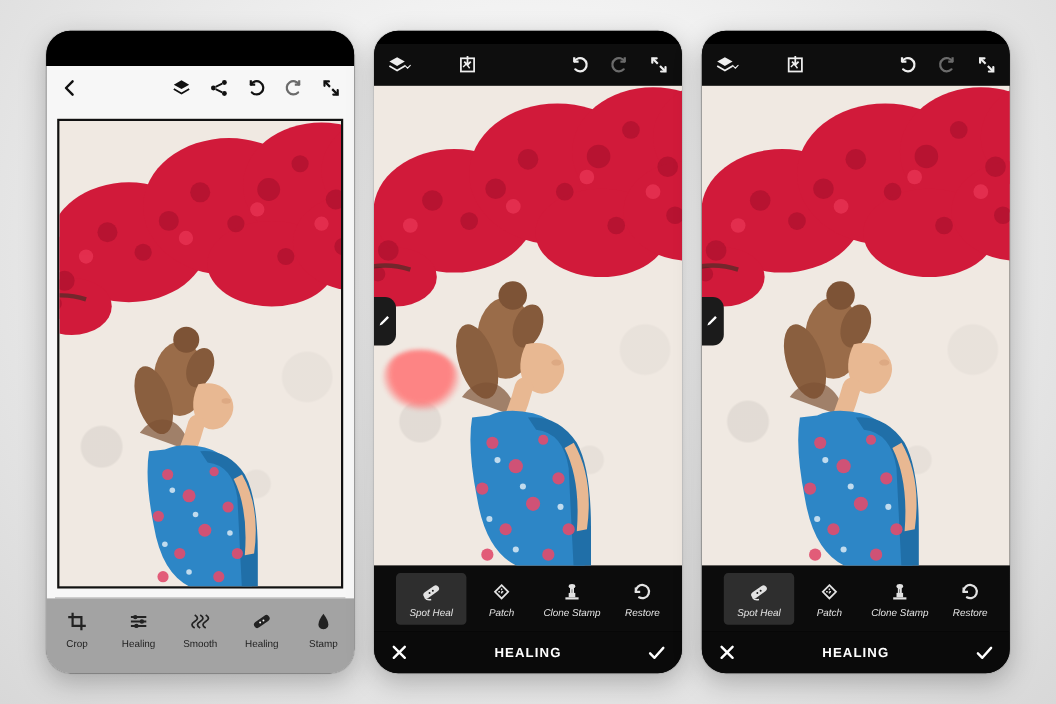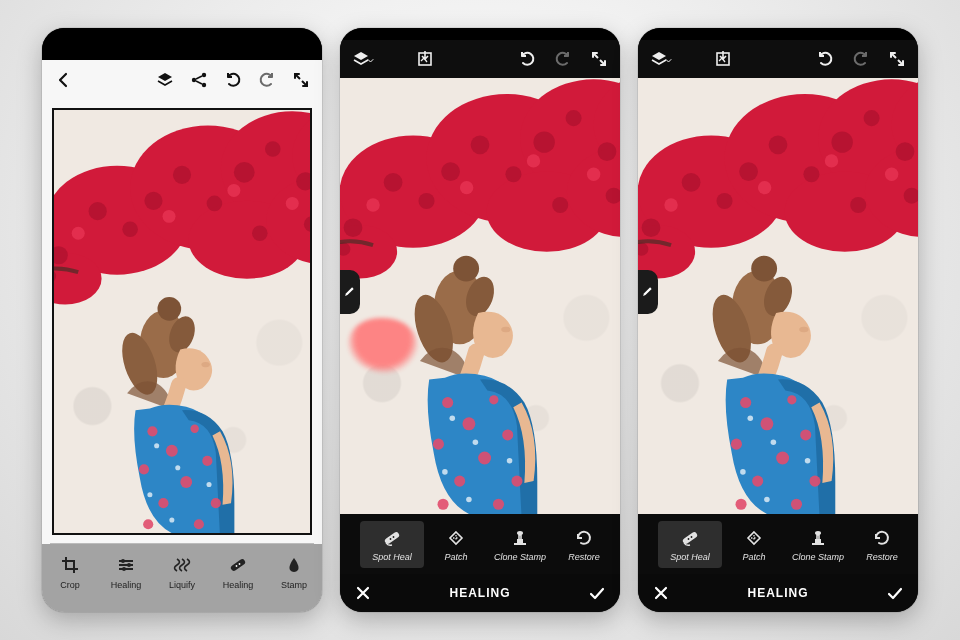--- a/index.html
+++ b/index.html
@@ -377,21 +377,21 @@
             </svg>
           </span>
         <span>Healing</span>
       </div>
       <div class="tool-light">
         <span class="ico">
             <svg viewBox="0 0 18 18" class="ic">
               <use href="#i-liquify"></use>
             </svg>
           </span>
-        <span>Liquify</span>
+        <span>Smooth</span>
       </div>
       <div class="tool-light">
         <span class="ico">
             <svg viewBox="0 0 18 18" class="ic">
               <use href="#i-bandaid"></use>
             </svg>
           </span>
         <span>Healing</span>
       </div>
       <div class="tool-light">

